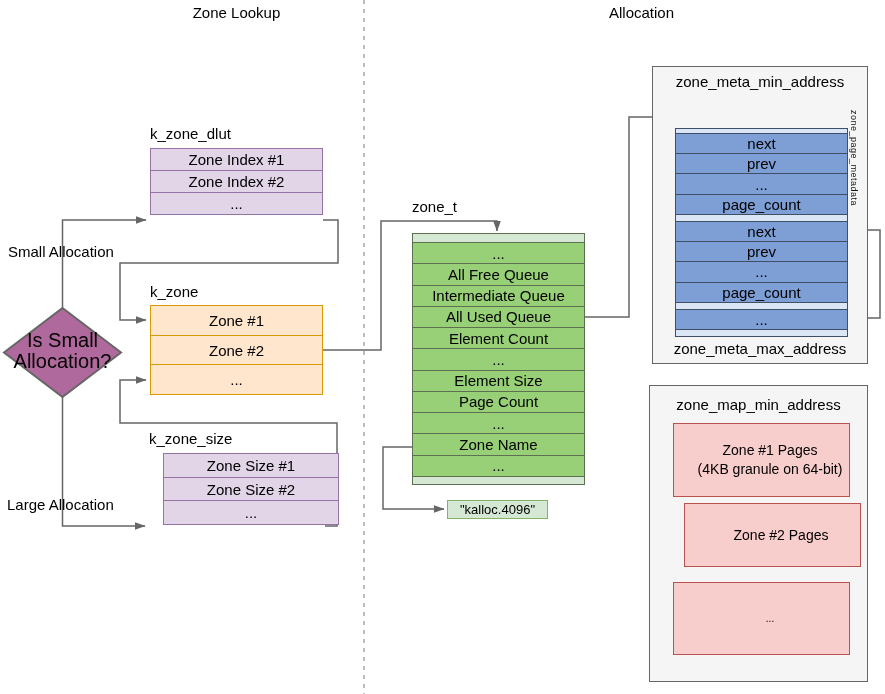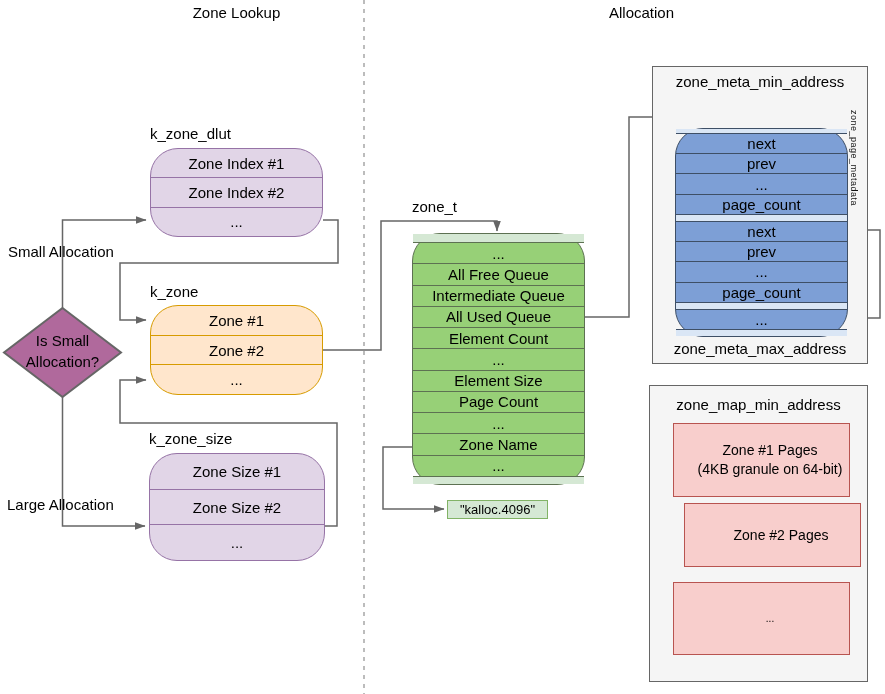--- a/index.html
+++ b/index.html
@@ -3,21 +3,21 @@
 <meta charset="utf-8">
 <style>
   html,body{margin:0;padding:0;background:#fff;}
   .canvas{position:relative;width:885px;height:694px;background:#ffffff;
           font-family:"Liberation Sans",sans-serif;color:#000;overflow:hidden;}
   .overlay{position:absolute;left:0;top:0;width:885px;height:694px;z-index:1;}
   .abs{position:absolute;z-index:2;}
   .hdr{font-size:15px;text-align:center;}
   .tlabel{font-size:15px;text-align:left;}
   .flabel{font-size:15px;white-space:nowrap;}
-  .tbl{display:flex;flex-direction:column;box-sizing:border-box;border-radius:28px;}
+  .tbl{display:flex;flex-direction:column;box-sizing:border-box;}
   .tbl .row{flex:1;display:flex;align-items:center;justify-content:center;
             font-size:15px;line-height:1;}
   .tbl .row + .row, .tbl .sep + .row, .tbl .row + .sep, .tbl .sep + .sep,
   .tbl .strip + .row, .tbl .row + .strip{border-top:1px solid;}
   
   .purple{background:#e1d5e7;border:1px solid #9673a6;}
   .purple .row{border-color:#9673a6 !important;}
   
   .orange{background:#ffe6cc;border:1px solid #d79b00;}
   .orange .row{border-color:#d79b00 !important;text-align:center;}
@@ -34,21 +34,21 @@
   .graybox{background:#f5f5f5;border:1px solid #666;box-sizing:border-box;}
   .graybox .cap{position:absolute;left:0;width:100%;text-align:center;font-size:15px;}
   
   .pink{background:#f8cecc;border:1px solid #b85450;box-sizing:border-box;
         display:flex;flex-direction:column;align-items:center;justify-content:center;
         font-size:14px;text-align:left;line-height:19px;padding-left:17px;}
   .kalloc{background:#d5e8d4;border:1px solid #82b366;box-sizing:border-box;
           display:flex;align-items:center;justify-content:center;font-size:13px;}
   .vtext{writing-mode:vertical-rl;font-size:9px;letter-spacing:0.5px;color:#111;
          display:flex;align-items:center;}
-  .diamond-label{font-size:15px;line-height:21px;text-align:center;}
+  .diamond-label{font-size:20px;line-height:21px;text-align:center;}
 </style>
 </head>
 <body>
 
 <div class="canvas">
 
   <svg class="overlay" width="885" height="694" viewBox="0 0 885 694">
     <defs>
       <marker id="arr" markerWidth="12" markerHeight="9" refX="10.5" refY="4" orient="auto" markerUnits="userSpaceOnUse">
         <path d="M0,0 L11,4 L0,8 Z" fill="#666"></path>
@@ -71,35 +71,35 @@
   <div class="abs hdr" style="left:555px;top:4px;width:173px;">Allocation</div>
 
   <div class="abs diamond-label" style="left:12px;top:330px;width:101px;">
     <div>Is Small</div>
     <div>Allocation?</div>
   </div>
   <div class="abs flabel" style="left:8px;top:243px;">Small Allocation</div>
   <div class="abs flabel" style="left:7px;top:496px;">Large Allocation</div>
 
   <div class="abs tlabel" style="left:150px;top:125px;width:173px;">k_zone_dlut</div>
-  <div class="abs tbl purple" style="left:150px;top:148px;width:173px;height:89px;">
+  <div class="abs tbl purple" style="left:150px;top:148px;width:173px;height:67px;">
     <div class="row">Zone Index #1</div>
     <div class="row">Zone Index #2</div>
     <div class="row">...</div>
   </div>
 
   <div class="abs tlabel" style="left:150px;top:283px;width:173px;">k_zone</div>
   <div class="abs tbl orange" style="left:150px;top:305px;width:173px;height:90px;">
     <div class="row">Zone #1</div>
     <div class="row">Zone #2</div>
     <div class="row">...</div>
   </div>
 
   <div class="abs tlabel" style="left:149px;top:430px;width:176px;">k_zone_size</div>
-  <div class="abs tbl purple" style="left:149px;top:453px;width:176px;height:108px;justify-content:center;">
+  <div class="abs tbl purple" style="left:163px;top:453px;width:176px;height:72px;justify-content:center;">
     <div class="row">Zone Size #1</div>
     <div class="row">Zone Size #2</div>
     <div class="row">...</div>
   </div>
 
   <div class="abs tlabel" style="left:412px;top:198px;width:173px;">zone_t</div>
   <div class="abs tbl green" style="left:412px;top:233px;width:173px;height:252px;">
     <div class="strip"></div>
     <div class="row">...</div>
     <div class="row">All Free Queue</div>

